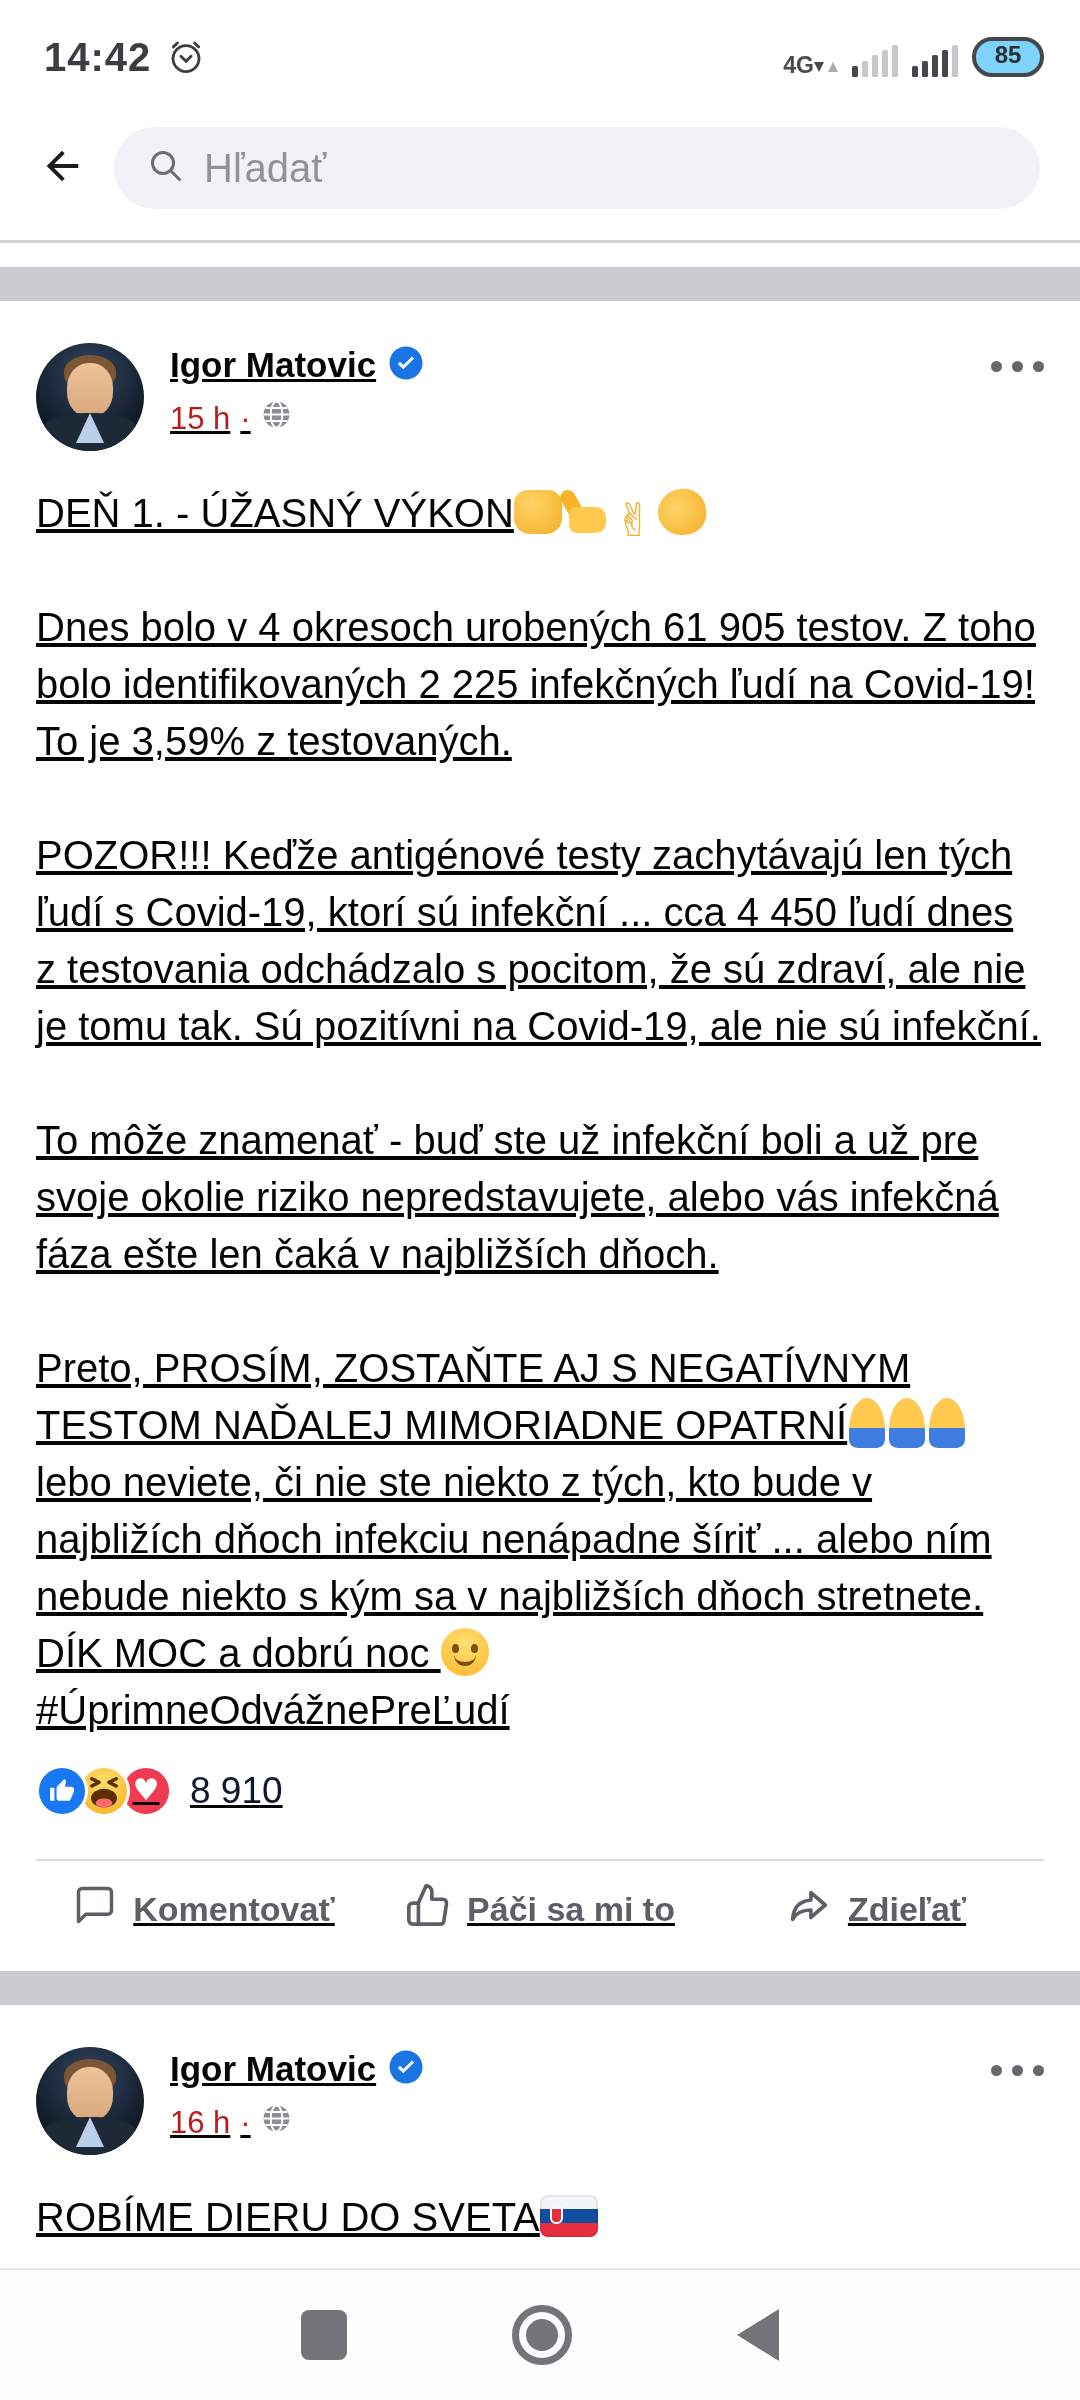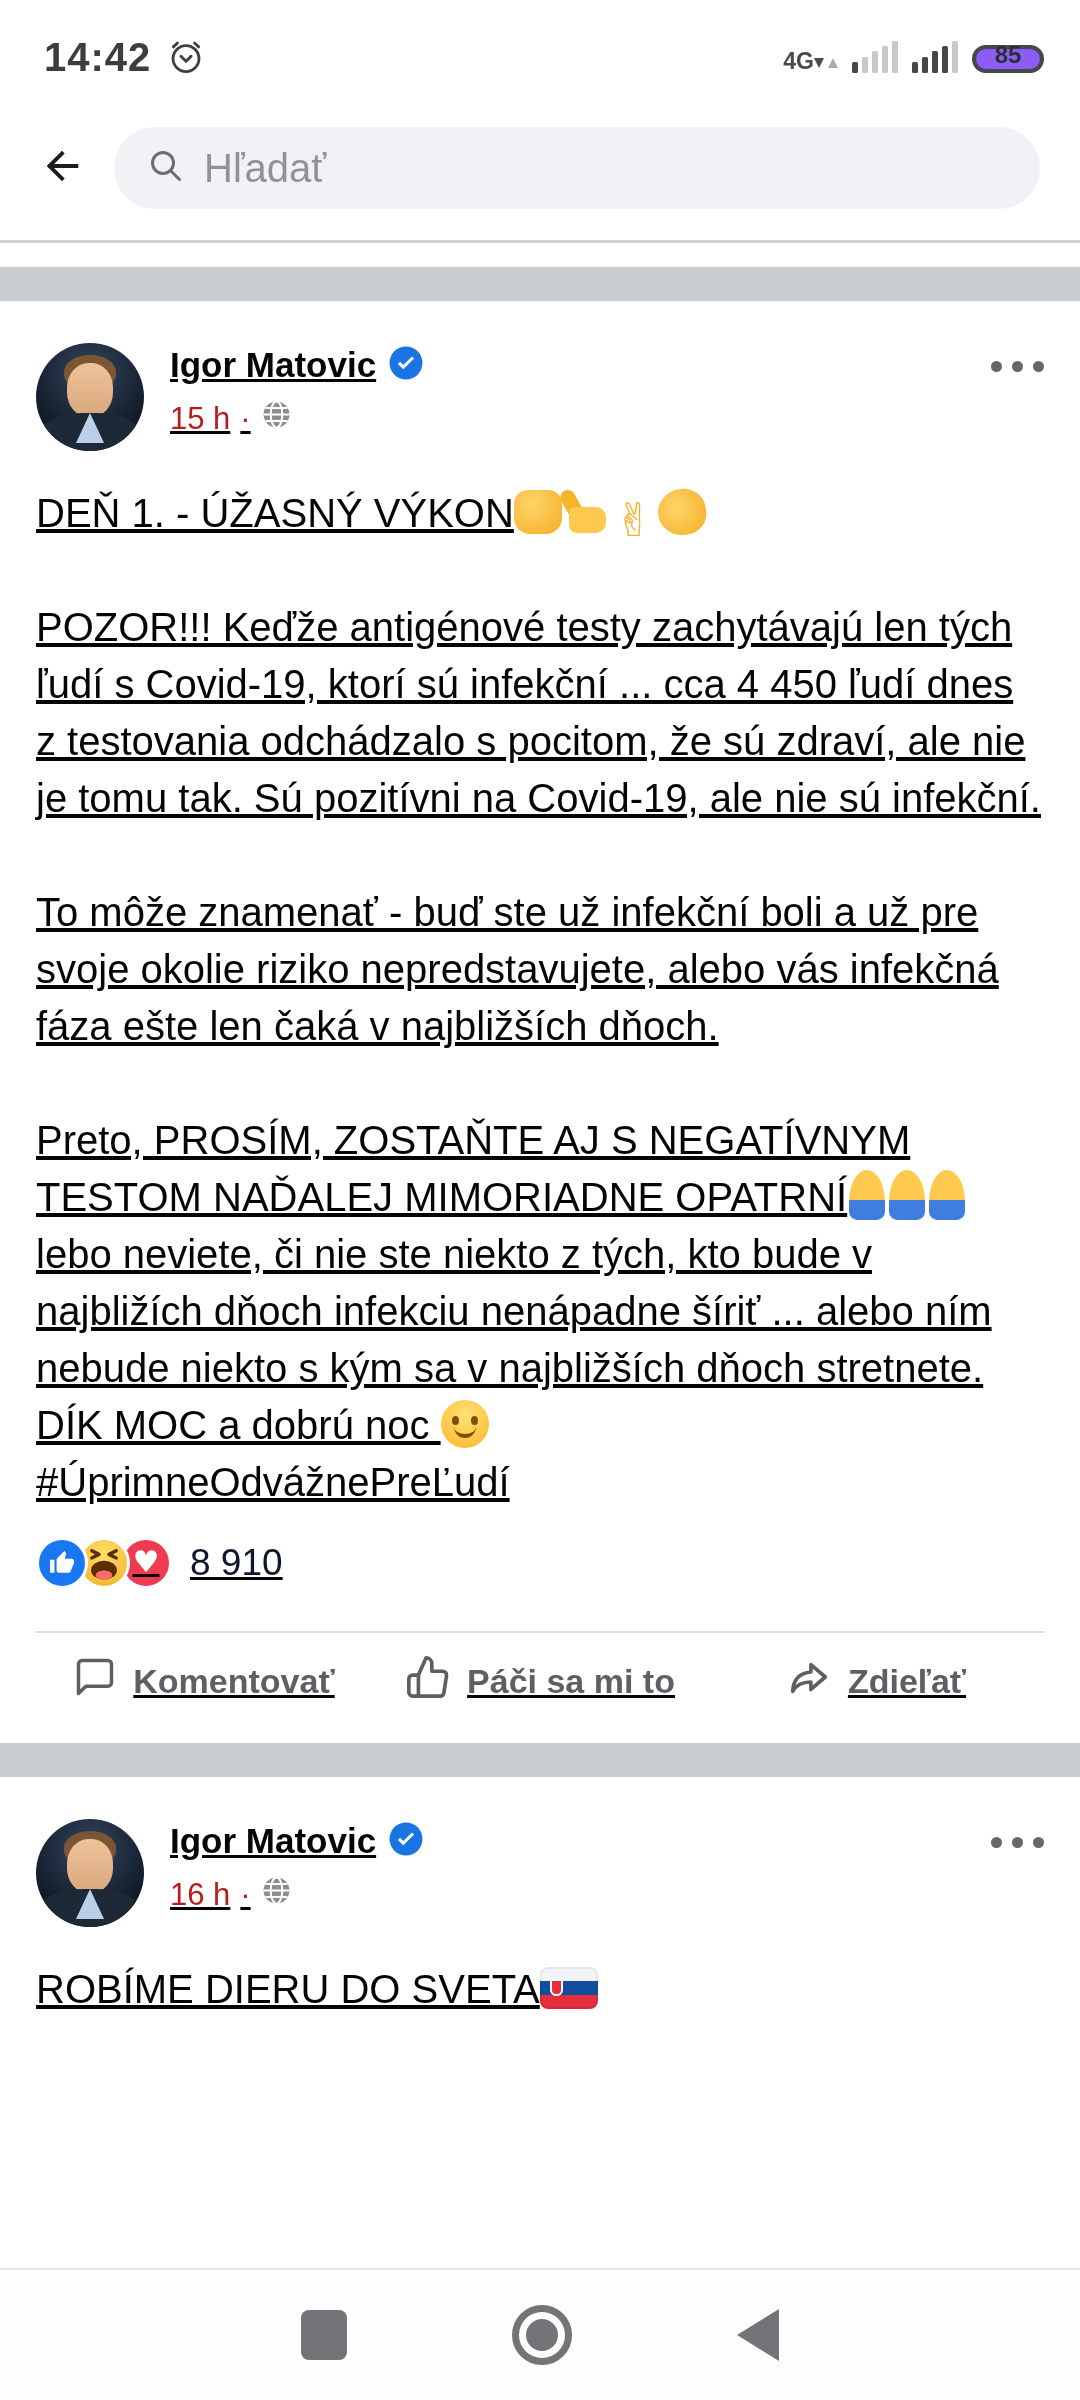--- a/index.html
+++ b/index.html
@@ -14,22 +14,22 @@
   .sb-net{display:flex;flex-direction:row;align-items:center;margin-right:0;}
   .sb-net-label{font-size:23px;font-weight:700;color:#47494d;line-height:1;}
   .sb-arrows{display:flex;gap:4px;margin-top:3px;align-items:center;}
   .arr{width:0;height:0;border-left:5px solid transparent;border-right:5px solid transparent;}
   .arr-down{border-top:10px solid #47494d;}
   .arr-up{border-bottom:10px solid #a9abae;}
   .sig{display:flex;align-items:flex-end;gap:4px;}
   .sig i{display:block;width:6px;border-radius:1.5px;}
   .sig .h1{height:11px}.sig .h2{height:16px}.sig .h3{height:22px}.sig .h4{height:27px}.sig .h5{height:32px}
   .sig .dk{background:#45474b}.sig .lt{background:#c7c8ca}
-  .battery{display:flex;align-items:flex-end;justify-content:center;width:72px;height:28px;
-           border:4px solid #45474b;border-radius:20px;background:#8b5cf6;box-sizing:border-box;}
+  .battery{display:flex;align-items:flex-start;justify-content:center;width:72px;height:40px;
+           border:4px solid #45474b;border-radius:20px;background:#7dd3fc;box-sizing:border-box;}
   .battery span{font-size:24px;font-weight:700;color:#2d2e30;}
 
   
   .search-header{height:144px;display:flex;align-items:center;padding:0 40px 0 10px;box-sizing:border-box;background:#fff;}
   .back-button{width:104px;display:flex;justify-content:center;align-items:center;flex:none;}
   .search-pill{flex:1;height:82px;background:#f0f2f5;border-radius:41px;display:flex;align-items:center;
                padding:0 30px 0 34px;box-sizing:border-box;gap:18px;}
   .search-input{flex:1;border:0;outline:0;background:transparent;font-family:inherit;font-size:40px;color:#444;}
   .search-input::placeholder{color:#8f9297;}
   .hairline{height:3px;background:#cfd2d6;}
@@ -210,20 +210,21 @@
       </span>
       <span class="dots-menu">
           <i></i>
           <i></i>
           <i></i>
         </span>
     </div>
 
     <div class="post-body">
         <div class="para">DEŇ 1. - ÚŽASNÝ VÝKON<span class="emoji em-fist" title="👊"></span><span class="emoji em-thumbs-up" title="👍"></span><span class="emoji em-victory" title="✌️"></span><span class="emoji em-clap" title="👏"></span></div>
+        <div class="para">Dnes bolo v 4 okresoch urobených 61 905 testov. Z toho bolo identifikovaných 2 225 infekčných ľudí na Covid-19! To je 3,59% z testovaných.</div>
         <div class="para">POZOR!!! Keďže antigénové testy zachytávajú len tých ľudí s Covid-19, ktorí sú infekční ... cca 4 450 ľudí dnes z testovania odchádzalo s pocitom, že sú zdraví, ale nie je tomu tak. Sú pozitívni na Covid-19, ale nie sú infekční.</div>
         <div class="para">To môže znamenať - buď ste už infekční boli a už pre svoje okolie riziko nepredstavujete, alebo vás infekčná fáza ešte len čaká v najbližších dňoch.</div>
         <div class="para">Preto, PROSÍM, ZOSTAŇTE AJ S NEGATÍVNYM TESTOM NAĎALEJ MIMORIADNE OPATRNÍ<span class="emoji em-pray" title="🙏"></span><span class="emoji em-pray" title="🙏"></span><span class="emoji em-pray" title="🙏"></span> lebo neviete, či nie ste niekto z tých, kto bude v najbližích dňoch infekciu nenápadne šíriť ... alebo ním nebude niekto s kým sa v najbližších dňoch stretnete. DÍK MOC a dobrú noc <span class="emoji em-blush" title="😊"></span></div>
         <div class="para no-gap">#ÚprimneOdvážnePreĽudí</div>
       </div>
 
     <div class="reactions-row">
       <span class="reaction-pile">
         <span class="reaction r-like">
           <svg width="26" height="26" viewBox="0 0 24 24" fill="#fff">

